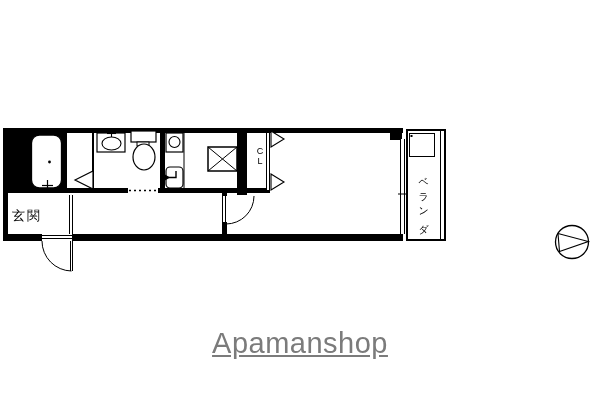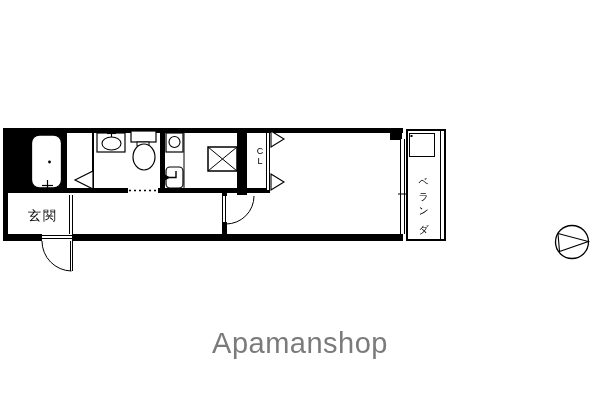--- a/index.html
+++ b/index.html
@@ -3,26 +3,26 @@
 <meta charset="utf-8">
 <style>
   html,body{margin:0;padding:0;background:#fff;}
   .canvas{position:relative;width:600px;height:400px;background:#fff;overflow:hidden;
           font-family:"Liberation Sans","DejaVu Sans",sans-serif;}
   .wall{position:absolute;background:#000;}
   .dbl-v{position:absolute;background:#fff;border-left:1px solid #000;border-right:1px solid #000;box-sizing:border-box;}
   .dbl-h{position:absolute;background:#fff;border-top:1px solid #000;border-bottom:1px solid #000;box-sizing:border-box;}
   .box{position:absolute;background:#fff;border:1px solid #000;box-sizing:border-box;}
   .label{position:absolute;color:#000;white-space:nowrap;}
-  .label-entrance{left:28px;top:207px;font-size:13px;letter-spacing:2px;}
+  .label-entrance{left:12px;top:207px;font-size:13px;letter-spacing:2px;}
   .label-room{left:301px;top:176px;font-size:13px;letter-spacing:1px;}
   .label-closet{left:253px;top:146px;width:14px;font-size:9px;line-height:10px;text-align:center;}
   .label-balcony{left:416px;top:170px;font-size:10px;letter-spacing:4px;writing-mode:vertical-rl;text-orientation:upright;}
   .brand{position:absolute;left:150px;top:327px;width:300px;text-align:center;
-         font-size:29px;color:#7b7b7b;letter-spacing:0.5px;}
+         font-size:29px;color:#7b7b7b;letter-spacing:0.5px;text-decoration:underline;}
   svg{position:absolute;left:0;top:0;}
   .veranda{position:absolute;left:406px;top:129px;width:40px;height:112px;border:2px solid #000;box-sizing:border-box;background:#fff;}
 </style>
 </head>
 <body>
 
 <div class="canvas">
 
   <div>
     <div class="wall" style="left:3px;top:128px;width:400px;height:5px;"></div>

